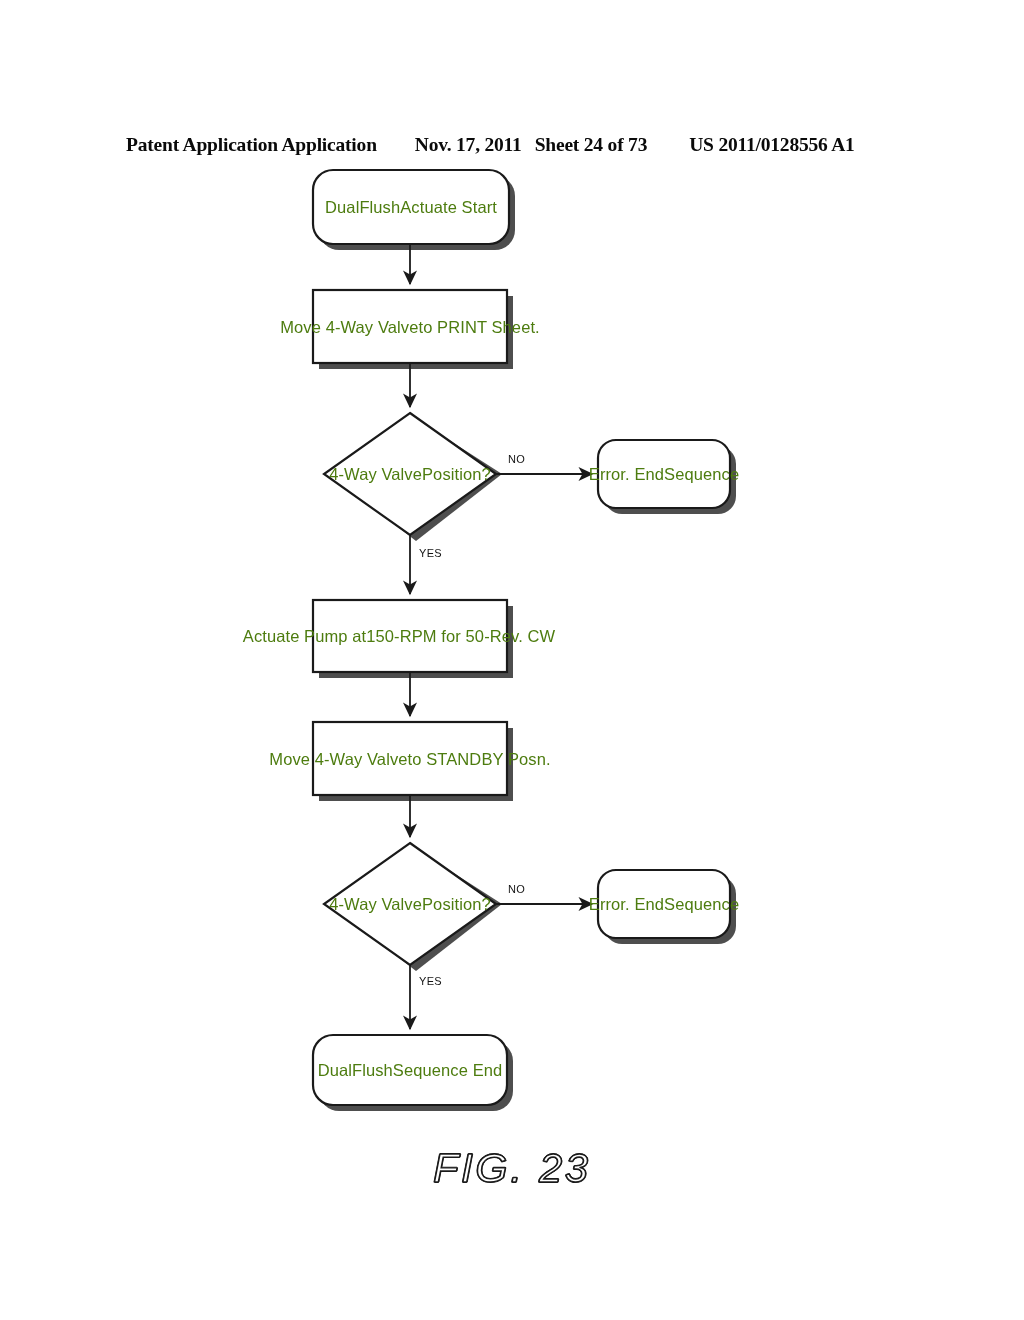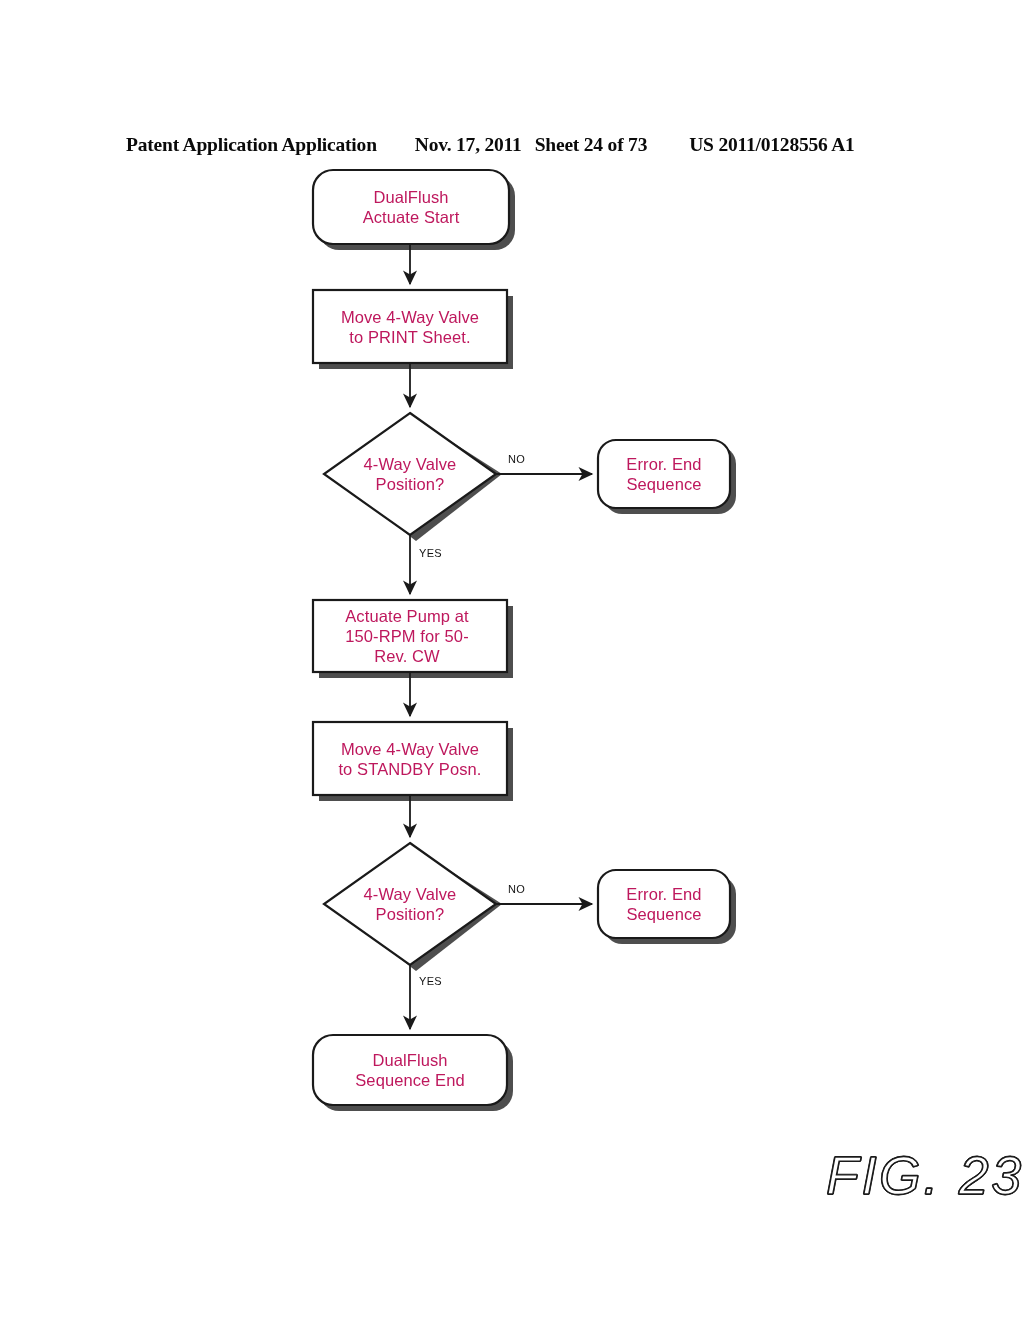--- a/index.html
+++ b/index.html
@@ -51,28 +51,28 @@
     left: 0;
     top: 0;
     width: 1024px;
     height: 1320px;
   }
 
   
   .node-text {
     position: absolute;
     display: flex;
-    flex-direction: column;
+    flex-direction: row;
     align-items: center;
     justify-content: center;
     text-align: left;
     font-family: "Liberation Sans", sans-serif;
     font-size: 16.5px;
     line-height: 20px;
-    color: #be185d;
+    color: #4d7c0f;
     letter-spacing: 0.1px;
     pointer-events: none;
     white-space: pre;
   }
 
   .edge-label {
     position: absolute;
     font-family: "Liberation Sans", sans-serif;
     font-size: 11px;
     line-height: 19px;
@@ -80,24 +80,24 @@
     letter-spacing: 0.3px;
     white-space: nowrap;
   }
 
   
   #figure-caption {
     position: absolute;
     left: 0;
     top: 1145px;
     width: 1024px;
-    text-align: right;
+    text-align: center;
     font-family: "Liberation Sans", sans-serif;
     font-style: italic;
-    font-size: 53px;
+    font-size: 41px;
     letter-spacing: 3px;
     color: #ffffff;
     -webkit-text-stroke: 1.4px #1a1a1a;
     text-shadow:
       -1px 0 #1a1a1a, 1px 0 #1a1a1a,
       0 -1px #1a1a1a, 0 1px #1a1a1a;
   }
 </style>
 </head>
 <body>
@@ -176,21 +176,21 @@
   <div class="node-text" style="left:324px; top:443px; width:172px; height:62px;">
     <span>4-Way Valve</span>
     <span>Position?</span>
   </div>
 
   <div class="node-text" style="left:598px; top:440px; width:132px; height:68px;">
     <span>Error. End</span>
     <span>Sequence</span>
   </div>
 
-  <div class="node-text" style="left:312px; top:600px; width:190px; height:72px;">
+  <div class="node-text" style="left:304px; top:600px; width:190px; height:72px;">
     <span>Actuate Pump at</span>
     <span>150-RPM for 50-</span>
     <span>Rev. CW</span>
   </div>
 
   <div class="node-text" style="left:313px; top:722px; width:194px; height:73px;">
     <span>Move 4-Way Valve</span>
     <span>to STANDBY Posn.</span>
   </div>
 

